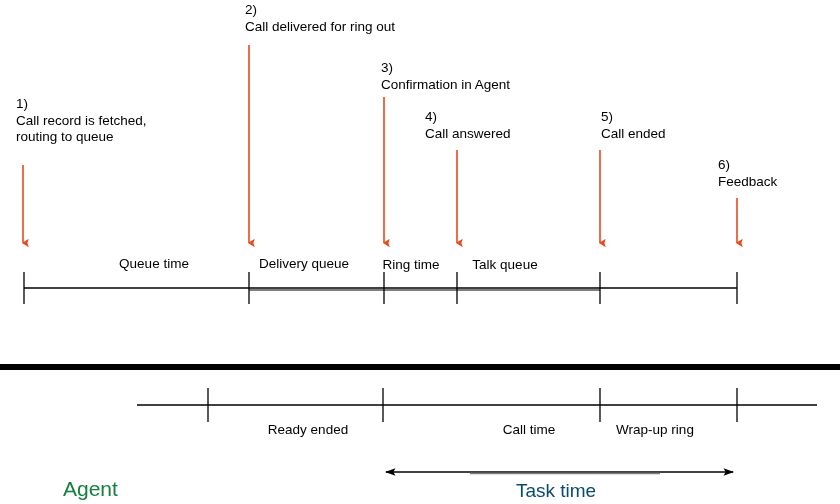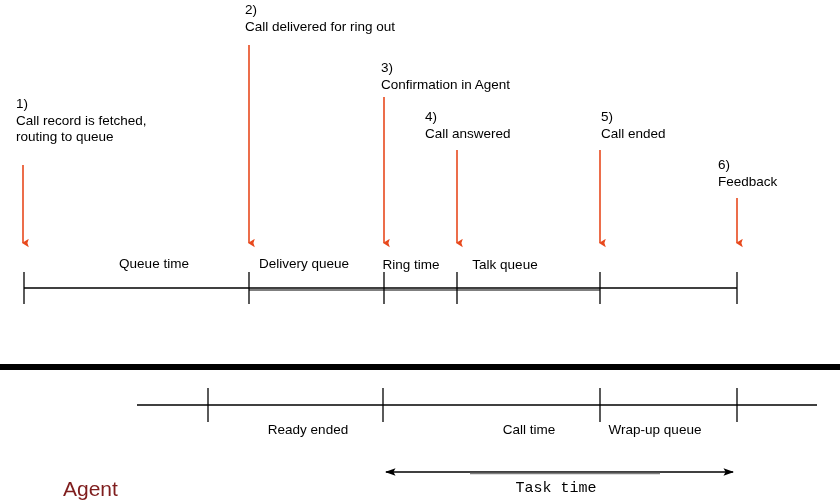--- a/index.html
+++ b/index.html
@@ -16,21 +16,21 @@
   }
   .segLabel{
     position:absolute;font-size:13.5px;line-height:15px;
     color:#000;white-space:nowrap;
   }
   .agentLabel{
     position:absolute;font-size:21px;line-height:24px;
     white-space:nowrap;
   }
   .taskLabel{
-    position:absolute;font-size:15px;color:#000000;white-space:nowrap;font-family:Liberation Mono, monospace;
+    position:absolute;font-size:19px;color:#0c4a6e;white-space:nowrap;
   }
 </style>
 </head>
 <body>
 
 <div id="stage">
 
   <svg class="layer" viewBox="0 0 840 504" xmlns="http://www.w3.org/2000/svg">
     <defs>
       <marker id="mArrowDown" markerWidth="9" markerHeight="9" refX="4.5" refY="8" orient="auto" markerUnits="userSpaceOnUse">
@@ -110,21 +110,21 @@
       </div>
     </div>
   <div id="agent-seg-layer">
       <div class="segLabel" style="left: 0px; top: 422px; width: 840px; text-align: left;">
         <span style="position: absolute; left: 308px; transform: translateX(-50%);">Ready ended</span>
       </div>
       <div class="segLabel" style="left: 0px; top: 422px; width: 840px; text-align: left;">
         <span style="position: absolute; left: 489px; transform: translateX(-50%); margin-left: 40px;">Call time</span>
       </div>
       <div class="segLabel" style="left: 0px; top: 422px; width: 840px; text-align: left;">
-        <span style="position: absolute; left: 655px; transform: translateX(-50%);">Wrap-up queue</span>
+        <span style="position: absolute; left: 655px; transform: translateX(-50%);">Wrap-up ring</span>
       </div>
     </div>
 
   <div class="taskLabel" id="task-time-label" style="left: 556px; top: 480px; transform: translateX(-50%);">Task time</div>
 
-  <div class="agentLabel" id="agent-label" style="left: 63px; top: 477px; color: #7f1d1d;">Agent</div>
+  <div class="agentLabel" id="agent-label" style="left: 63px; top: 477px; color: #15803d;">Agent</div>
 
 </div>
 
 </body></html>

